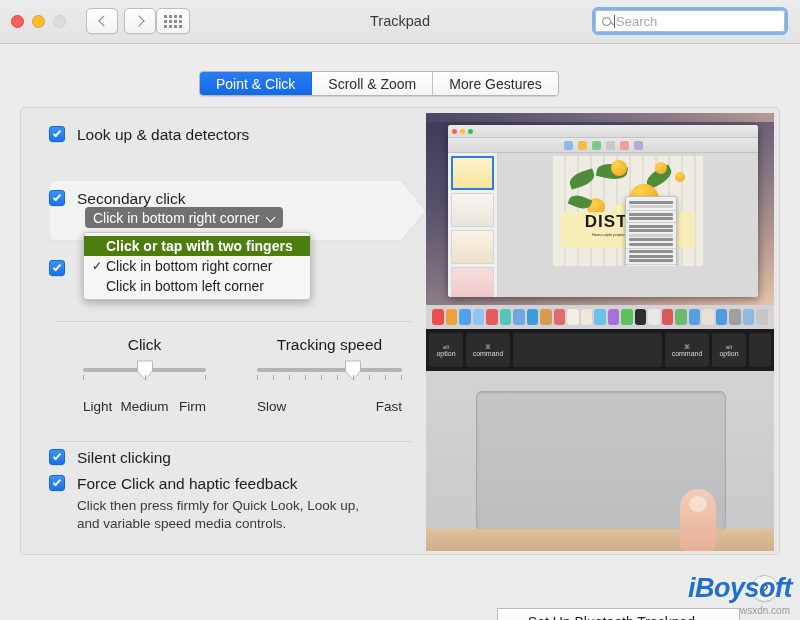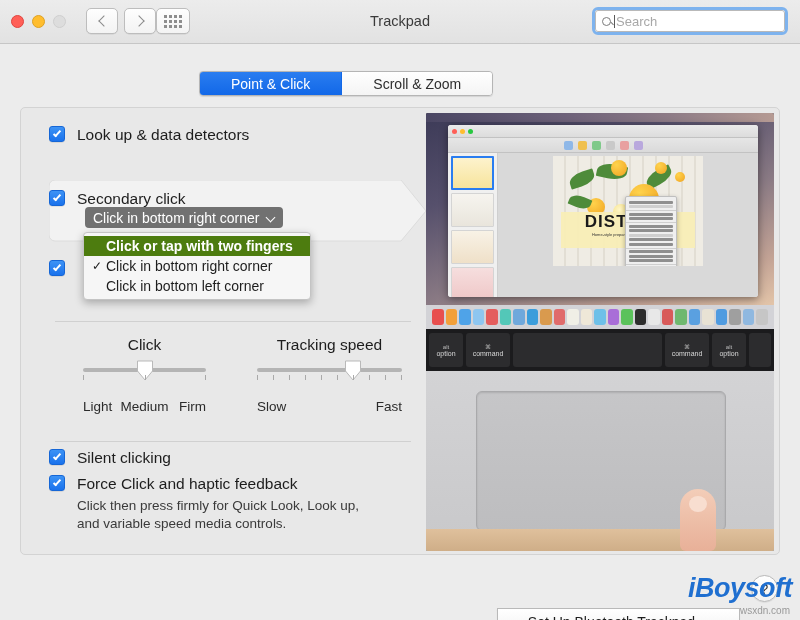--- a/index.html
+++ b/index.html
@@ -68,21 +68,21 @@
   .searchph { font-size: 13px; color: #a8a8a8; margin-left: 1px; }
 
   
   .tabs {
     position: absolute; top: 71px; left: 199px;
     display: flex; height: 25px; border-radius: 4px;
     overflow: hidden; border: .5px solid #b5b5b5;
     box-shadow: 0 .5px 1px rgba(0,0,0,.10);
   }
   .tab {
-    padding: 0 31px; height: 100%;
+    padding: 0 16px; height: 100%;
     display: flex; align-items: center; justify-content: center;
     font-size: 14px; color: #2e2e2e;
     background: linear-gradient(#ffffff, #f4f4f4);
     border-right: .5px solid #c3c3c3;
   }
   .tab:last-child { border-right: none; }
   .tab.active {
     background: linear-gradient(#2a7df0, #1268e8);
     color: #fff; border-right-color: #1268e8;
   }
@@ -309,20 +309,21 @@
       <span class="mag"></span>
       <span class="caret"></span>
       <span class="searchph">Search</span>
     </div>
   </div>
 </div>
 
 <div class="tabs">
   <div class="tab active">Point &amp; Click</div>
   <div class="tab">Scroll &amp; Zoom</div>
+  <div class="tab">More Gestures</div>
 </div>
 
 <div class="panel">
 
   <div class="leftcol">
 
     <div class="cbrow" style="left:28px; top:18px;">
       <div class="cbox">
           <span class="tick"></span>
         </div>

